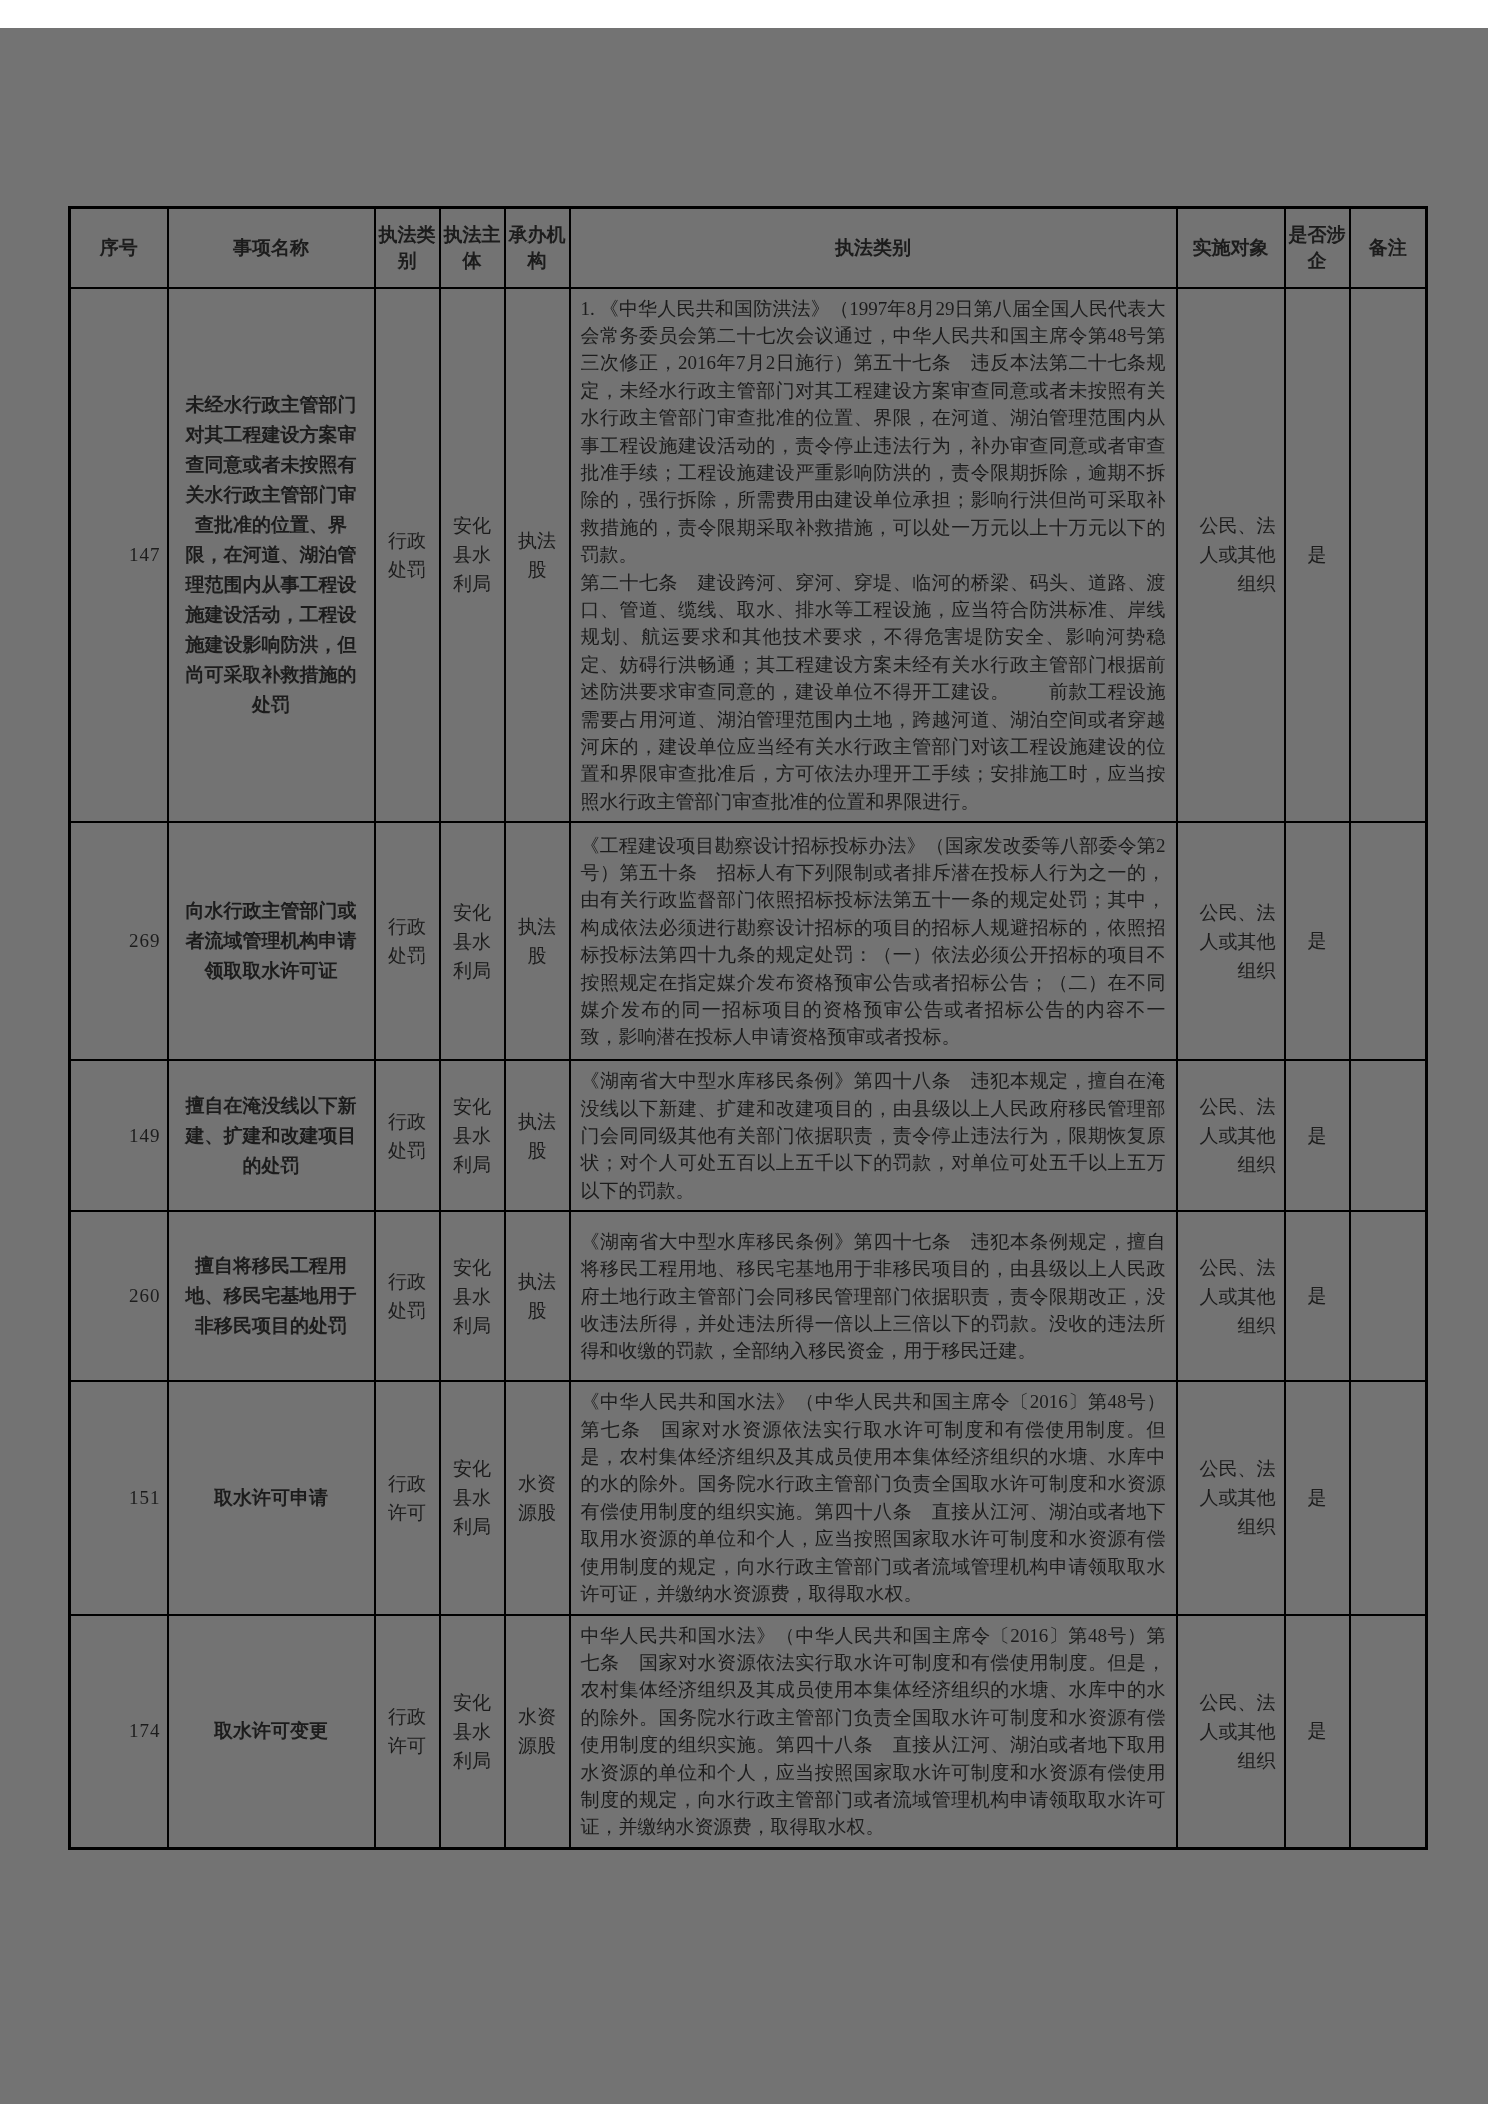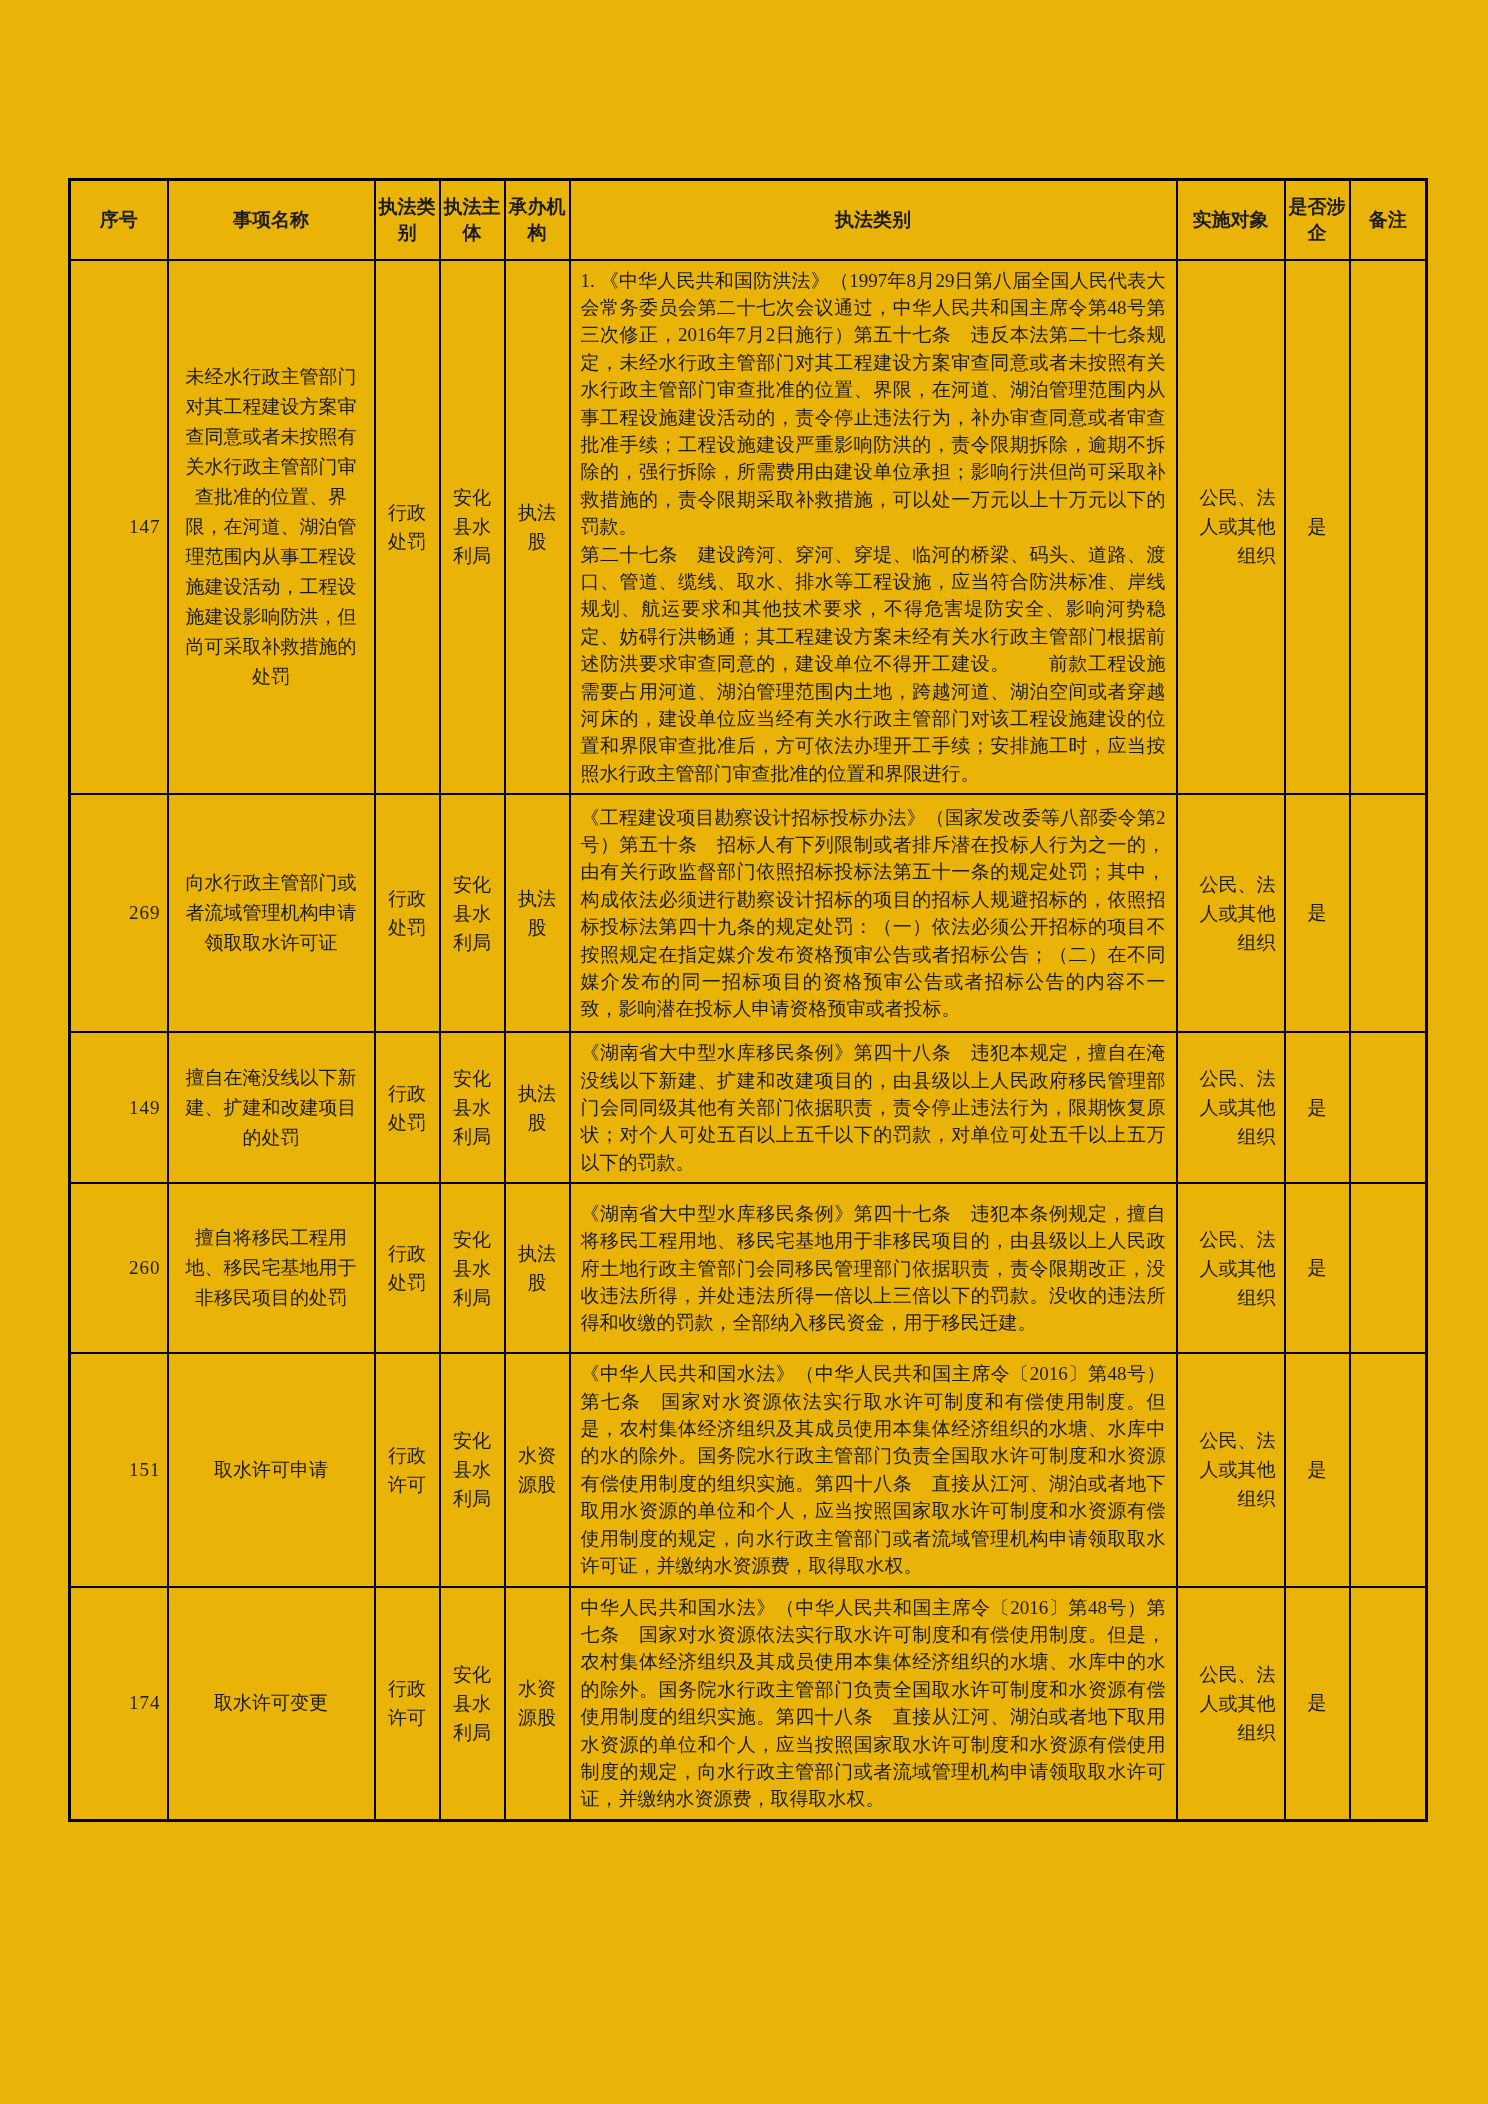--- a/index.html
+++ b/index.html
@@ -2,21 +2,21 @@
 <html><head>
 <meta charset="utf-8">
 <style>
   html,body{margin:0;padding:0;background:#ffffff;}
   body{
     width:1488px;height:2104px;position:relative;
     font-family:"Liberation Serif","DejaVu Serif",serif;
     color:#1c1c1c;
     -webkit-font-smoothing:antialiased;
   }
-  .page{position:absolute;inset:0;background:#eab308;}
+  .page{position:absolute;inset:0;background:#737373;margin-top:28px;}
   table.law-table{
     position:absolute;left:68px;top:178px;width:1357px;
     border-collapse:collapse;table-layout:fixed;
     border:3px solid #000;
   }
   .law-table th,.law-table td{
     border:2px solid #000;
     vertical-align:middle;
     font-size:19px;
     padding:4px 6px;
@@ -24,21 +24,21 @@
     word-break:break-all;
   }
   .law-table th{
     font-weight:bold;
     text-align:center;
     line-height:26px;
     padding:4px 3px;
   }
   td.c-seq{text-align:right;letter-spacing:1px;}
   td.c-name{
-    text-align:center;line-height:30px;padding:12px 10px;
+    text-align:center;line-height:30px;padding:12px 10px;font-weight:bold;
   }
   td.c-small{
     text-align:center;line-height:29px;padding:4px 4px;
   }
   td.c-basis{
     text-align:justify;
     line-height:27.4px;
     padding:6px 10px;
     white-space:pre-wrap;
     vertical-align:middle;

